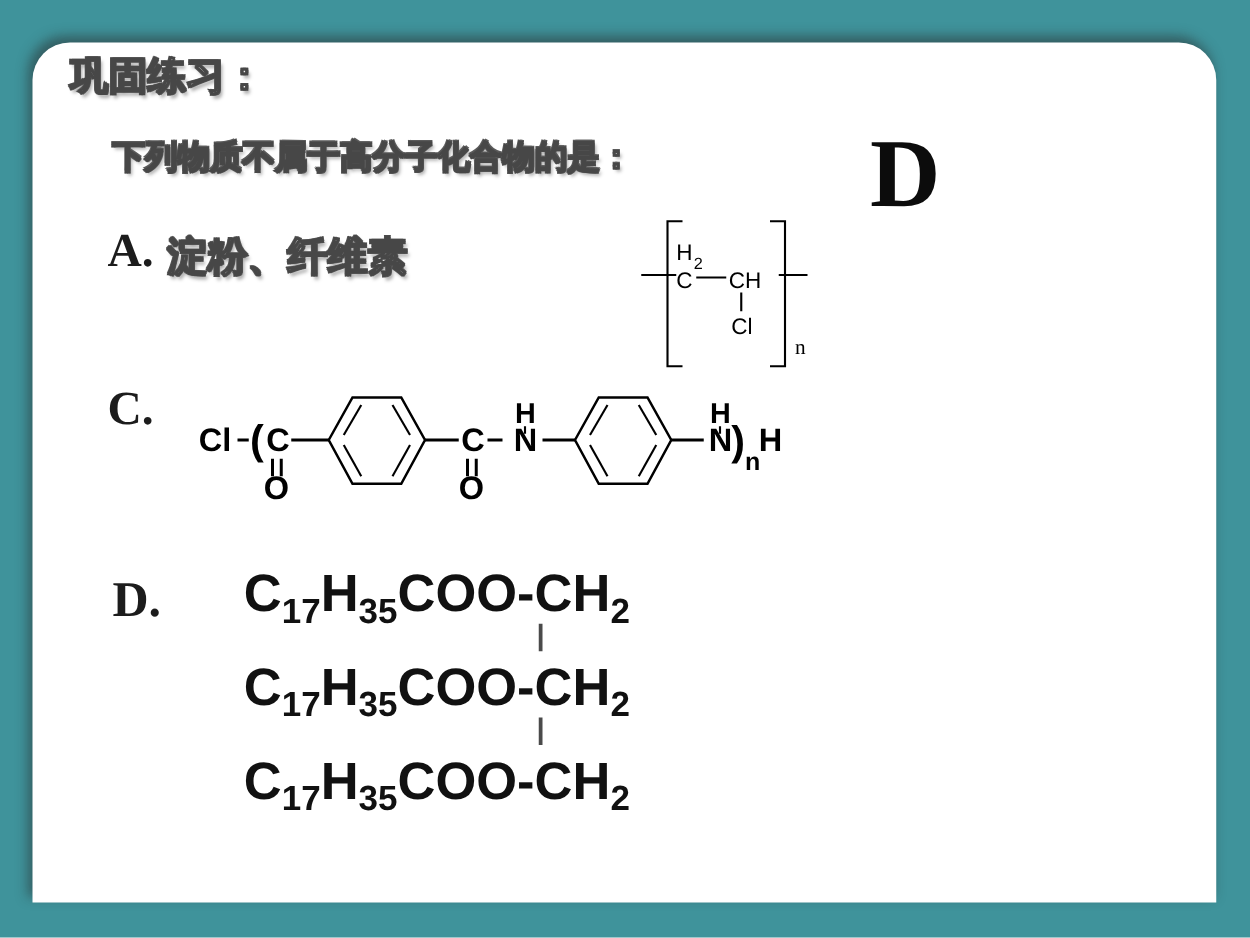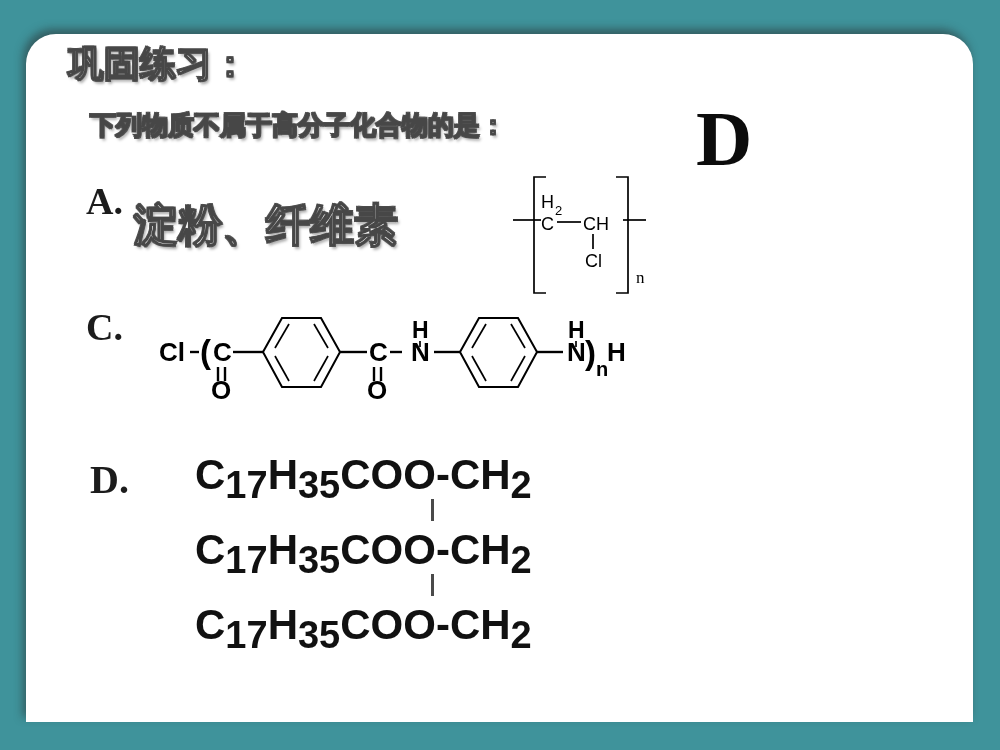--- a/index.html
+++ b/index.html
@@ -33,25 +33,25 @@
     white-space:nowrap;
   }
   .serif-label{
     position:absolute;
     font-family:"Liberation Serif",serif;
     font-weight:bold;
     color:#1c1c1c;
     white-space:nowrap;
     line-height:1;
   }
-  .slide-title{left:68px;top:40px;font-size:36px;}
+  .slide-title{left:56px;top:40px;font-size:31px;}
   .question{left:90px;top:108px;font-size:26px;}
   .answer-letter{left:696px;top:100px;font-size:78px;color:#0c0c0c;}
   .a-label{left:86px;top:182px;font-size:38px;}
-  .a-text{left:134px;top:196px;font-size:44px;}
+  .a-text{left:134px;top:184px;font-size:32px;}
   .c-label{left:86px;top:308px;font-size:38px;}
   .d-label{left:90px;top:460px;font-size:40px;}
 
   .struct-svg{position:absolute;}
   .pvc-svg{left:505px;top:170px;}
   .cstruct-svg{left:145px;top:298px;}
 
   svg line, svg path, svg polygon{stroke:#000;fill:none;}
   .bond{stroke-width:2.4;}
   .thin{stroke-width:1.7;}
@@ -63,21 +63,21 @@
   .pvc-t{font-family:"Liberation Sans",sans-serif;font-size:18px;fill:#000;stroke:none;}
   .pvc-sub{font-family:"Liberation Sans",sans-serif;font-size:13px;fill:#000;stroke:none;}
   .pvc-n{font-family:"Liberation Serif",serif;font-size:17px;fill:#000;stroke:none;}
 
   .d-line{
     position:absolute;left:195px;
     font-family:"Liberation Sans",sans-serif;
     font-weight:bold;font-size:42px;color:#111;
     white-space:nowrap;line-height:1.1;
   }
-  .d-line .s{font-size:38px;position:relative;top:9px;letter-spacing:0;}
+  .d-line .s{font-size:28px;position:relative;top:9px;letter-spacing:0;}
   .d-line-1{top:452px;}
   .d-line-2{top:527px;}
   .d-line-3{top:602px;}
   .conn-bar{position:absolute;left:431px;width:3px;height:22px;background:#4a4a4a;}
   .conn-bar-1{top:499px;}
   .conn-bar-2{top:574px;}
 </style>
 </head>
 <body>
 

